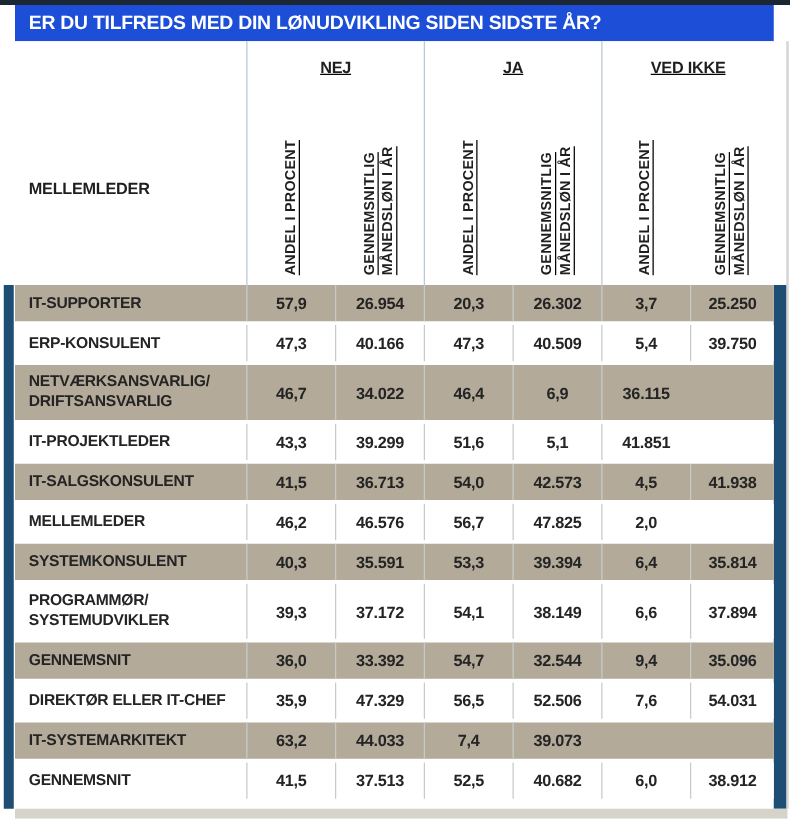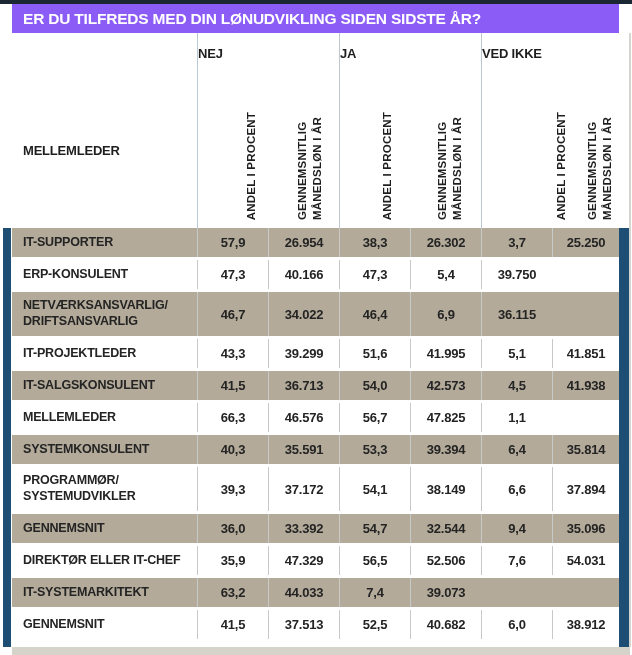--- a/index.html
+++ b/index.html
@@ -9,42 +9,42 @@
     background: #ffffff;
     font-family: "Liberation Sans", sans-serif;
     overflow: hidden;
   }
   .top-strip {
     position:absolute; top:0; left:0; width:632px; height:4px;
     background:#1b2733;
   }
   .title-bar {
     position:absolute; top:4px; left:12px; width:607px; height:29px;
-    background:#8b5cf6; color:#ffffff;
+    background:#1d4ed8; color:#ffffff;
     display:flex; align-items:center;
     padding-left:11px; box-sizing:border-box;
     font-size:15.5px; font-weight:bold; letter-spacing:-0.2px;
   }
   .right-edge {
     position:absolute; left:629px; top:33px; width:2px; height:614px;
     background:#d5d5d2;
   }
   
   .header-band {
     position:absolute; top:33px; left:12px; width:607px; height:195px;
     background:#ffffff;
     display:grid; grid-template-columns:185px 142px 142px 138px;
   }
   .cat-header {
     padding:110px 0 0 11px;
     font-weight:bold; font-size:13px; color:#1e1e1e; letter-spacing:-0.2px;
   }
   .hgroup {
     border-left:1px solid #b9c8d2;
-    display:flex; flex-direction:row;
+    display:flex; flex-direction:column;text-decoration:underline;
   }
   .hgroup-label {
     text-align:center; font-weight:bold; font-size:13px; color:#1e1e1e;
     margin-top:13px; letter-spacing:-0.2px;
   }
   .subcols { flex:1; display:grid; grid-template-columns:1fr 1fr; }
   .subcol {
     display:flex; align-items:flex-end; justify-content:center;
     padding-bottom:8px;
   }
@@ -145,67 +145,67 @@
 
   <div class="left-bar"></div>
   <div class="right-bar"></div>
 
   <div class="body">
 
   <div class="row shaded">
         <div class="cell cat">IT-SUPPORTER</div>
         <div class="cell">57,9</div>
         <div class="cell">26.954</div>
-        <div class="cell">38,3</div>
+        <div class="cell">20,3</div>
         <div class="cell">26.302</div>
         <div class="cell">3,7</div>
         <div class="cell">25.250</div>
       </div>
       <div class="row">
         <div class="cell cat">ERP-KONSULENT</div>
         <div class="cell">47,3</div>
         <div class="cell">40.166</div>
         <div class="cell">47,3</div>
+        <div class="cell">40.509</div>
         <div class="cell">5,4</div>
         <div class="cell">39.750</div>
       </div>
       <div class="row shaded tall">
         <div class="cell cat">NETVÆRKSANSVARLIG/
 DRIFTSANSVARLIG</div>
         <div class="cell">46,7</div>
         <div class="cell">34.022</div>
         <div class="cell">46,4</div>
         <div class="cell">6,9</div>
         <div class="cell">36.115</div>
       </div>
       <div class="row">
         <div class="cell cat">IT-PROJEKTLEDER</div>
         <div class="cell">43,3</div>
         <div class="cell">39.299</div>
         <div class="cell">51,6</div>
-        <div class="cell">41.995</div>
         <div class="cell">5,1</div>
         <div class="cell">41.851</div>
       </div>
       <div class="row shaded">
         <div class="cell cat">IT-SALGSKONSULENT</div>
         <div class="cell">41,5</div>
         <div class="cell">36.713</div>
         <div class="cell">54,0</div>
         <div class="cell">42.573</div>
         <div class="cell">4,5</div>
         <div class="cell">41.938</div>
       </div>
       <div class="row">
         <div class="cell cat">MELLEMLEDER</div>
-        <div class="cell">66,3</div>
+        <div class="cell">46,2</div>
         <div class="cell">46.576</div>
         <div class="cell">56,7</div>
         <div class="cell">47.825</div>
-        <div class="cell">1,1</div>
+        <div class="cell">2,0</div>
       </div>
       <div class="row shaded">
         <div class="cell cat">SYSTEMKONSULENT</div>
         <div class="cell">40,3</div>
         <div class="cell">35.591</div>
         <div class="cell">53,3</div>
         <div class="cell">39.394</div>
         <div class="cell">6,4</div>
         <div class="cell">35.814</div>
       </div>

